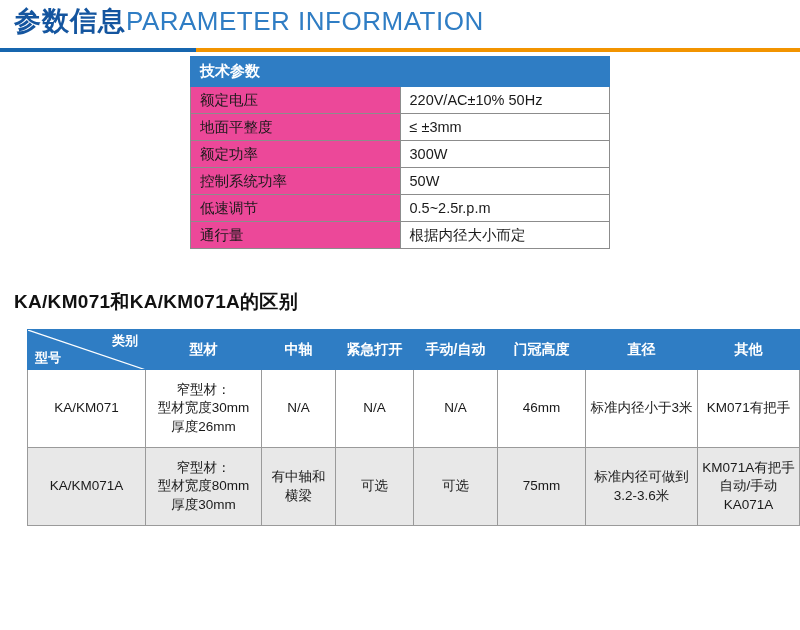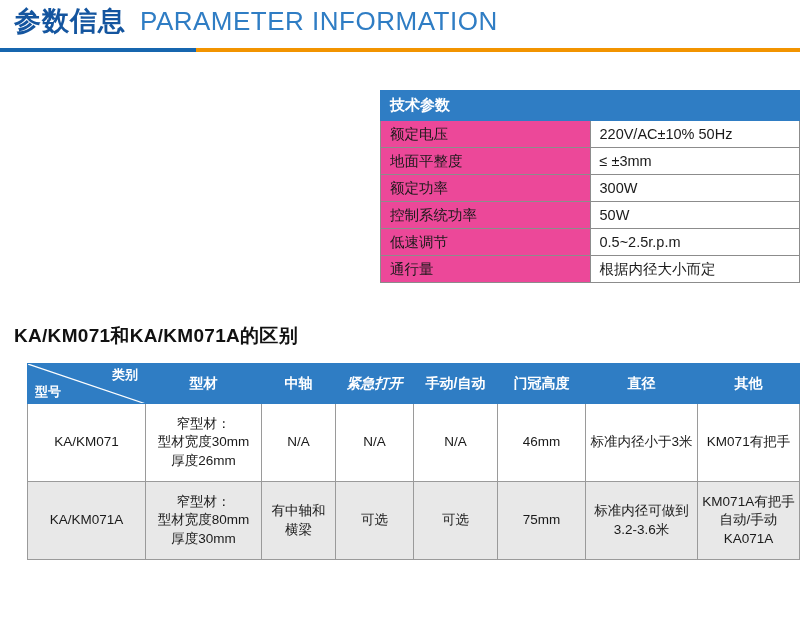--- a/index.html
+++ b/index.html
@@ -19,21 +19,20 @@
   
   .header {
     position: relative;
     height: 56px;
     padding: 8px 0 0 14px;
     box-sizing: border-box;
   }
   .header-inner {
     display: flex;
     align-items: baseline;
-    gap: 14px;
   }
   .title-cn {
     font-size: 27px;
     font-weight: bold;
     color: #14559f;
     letter-spacing: 1px;
     line-height: 1;
   }
   .title-en {
     font-size: 26px;
@@ -56,23 +55,22 @@
     background: #1766ae;
   }
   .rule-orange {
     width: 604px;
     height: 100%;
     background: #f29400;
   }
 
   
   .spec-wrap {
-    margin-top: 34px;
-    display: flex;
-    justify-content: flex-end;
+    display: flex;
+    justify-content: center;
   }
   table.spec {
     border-collapse: collapse;
     width: 420px;
     table-layout: fixed;
   }
   table.spec td {
     border: 1px solid #8c8c8c;
     height: 27px;
     font-size: 14.5px;
@@ -158,21 +156,21 @@
     font-size: 13px;
     font-weight: bold;
     margin-top: 44px;
   }
   tbody tr.row-a td { background: #ffffff; height: 78px; }
   tbody tr.row-b td { background: #e8e8e8; height: 78px; }
 
   .col-model   { width: 118px; }
   .col-profile { width: 116px; }
   .col-axis    { width: 74px; }
-  .col-emerg   { width: 78px; font-style: italic; }
+  .col-emerg   { width: 78px; }
   .col-manual  { width: 84px; }
   .col-height  { width: 88px; }
   .col-dia     { width: 112px; }
   .col-other   { width: 102px; }
 </style>
 </head>
 <body>
 
 <div class="header">
   <div class="header-inner">

